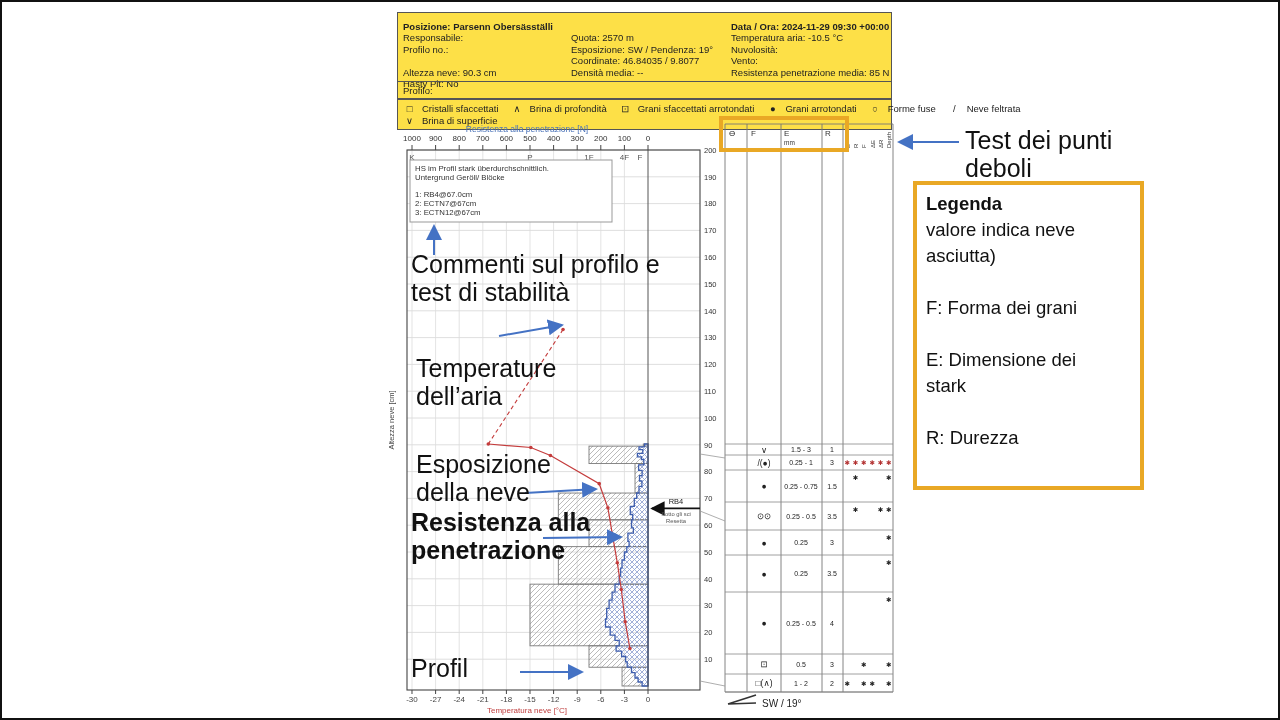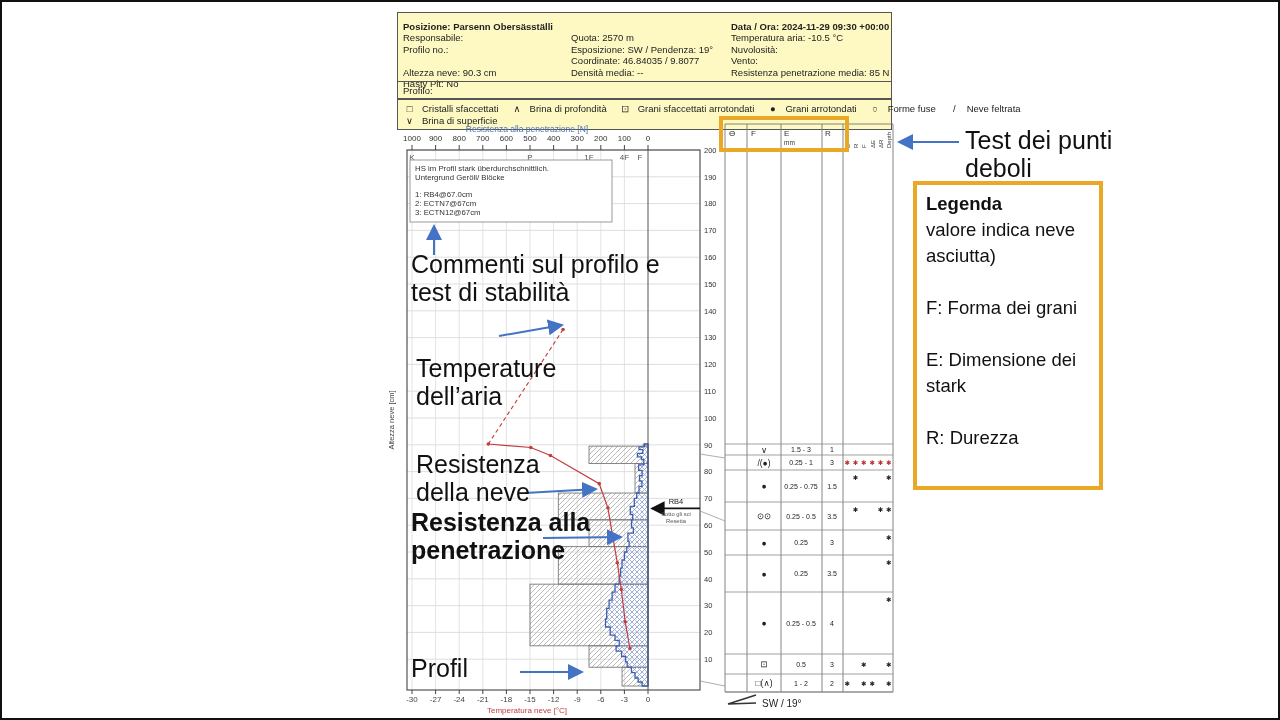--- a/index.html
+++ b/index.html
@@ -1,33 +1,33 @@
 <!DOCTYPE html>
 <html><head>
 <meta charset="utf-8">
 <style>
   html,body{margin:0;padding:0;background:#9a9a9a;}
   .canvas{position:relative;width:1280px;height:720px;background:#fff;border:2px solid #111;
           box-sizing:border-box;font-family:"Liberation Sans",sans-serif;overflow:hidden;}
-  .panel{position:absolute;border:1px solid #555;background:#fef9c3;}
+  .panel{position:absolute;border:1px solid #555;background:#fde047;}
   .info{left:395px;top:10px;width:493px;height:85px;font-size:9.5px;color:#222;}
   .info .col{position:absolute;top:8px;}
   .info .ln{height:11.4px;white-space:nowrap;}
   .c1{left:5px}.c2{left:173px}.c3{left:333px}
   .b{font-weight:bold;}
   .info .divider{position:absolute;left:0;right:0;top:68px;border-top:1px solid #555;}
   .info .commenti{position:absolute;left:5px;top:72px;}
   .symlegend{left:395px;top:97px;width:493px;height:29px;font-size:9.5px;color:#222;}
   .symrow{position:absolute;left:6px;white-space:nowrap;}
   .symrow .item{margin-right:13px;}
   .symrow .sym{display:inline-block;min-width:11px;margin-right:7px;text-align:center;}
   .fig{position:absolute;left:0;top:0;width:1280px;height:720px;}
   svg text{font-family:"Liberation Sans",sans-serif;}
   .ann{position:absolute;font-size:25px;line-height:28px;color:#111;}
-  .legenda{position:absolute;left:911px;top:179px;width:190px;height:309px;border:4px solid #E9A825;
+  .legenda{position:absolute;left:911px;top:179px;width:231px;height:309px;border:4px solid #E9A825;
            box-sizing:border-box;padding:6px 9px;font-size:18.5px;line-height:26px;color:#111;background:#fff;}
   .legenda .title{font-weight:bold;}
   .hdrbox{position:absolute;left:717px;top:114px;width:130px;height:36px;border:4px solid #E9A825;
           box-sizing:border-box;background:transparent;}
 </style>
 </head>
 <body>
 
 <div class="canvas">
 
@@ -336,21 +336,21 @@
     </div>
   <div class="ann" style="left:409px;top:248px;">
       <div>Commenti sul profilo e</div>
       <div>test di stabilità</div>
     </div>
   <div class="ann" style="left:414px;top:352px;">
       <div>Temperature</div>
       <div>dell’aria</div>
     </div>
   <div class="ann" style="left:414px;top:448px;">
-      <div>Resistenza</div>
+      <div>Esposizione</div>
       <div>della neve</div>
     </div>
   <div class="ann" style="left:409px;top:506px;font-weight:bold;">
       <div>Resistenza alla</div>
       <div>penetrazione</div>
     </div>
   <div class="ann" style="left:409px;top:652px;">
       <div>Profil</div>
     </div>
 

